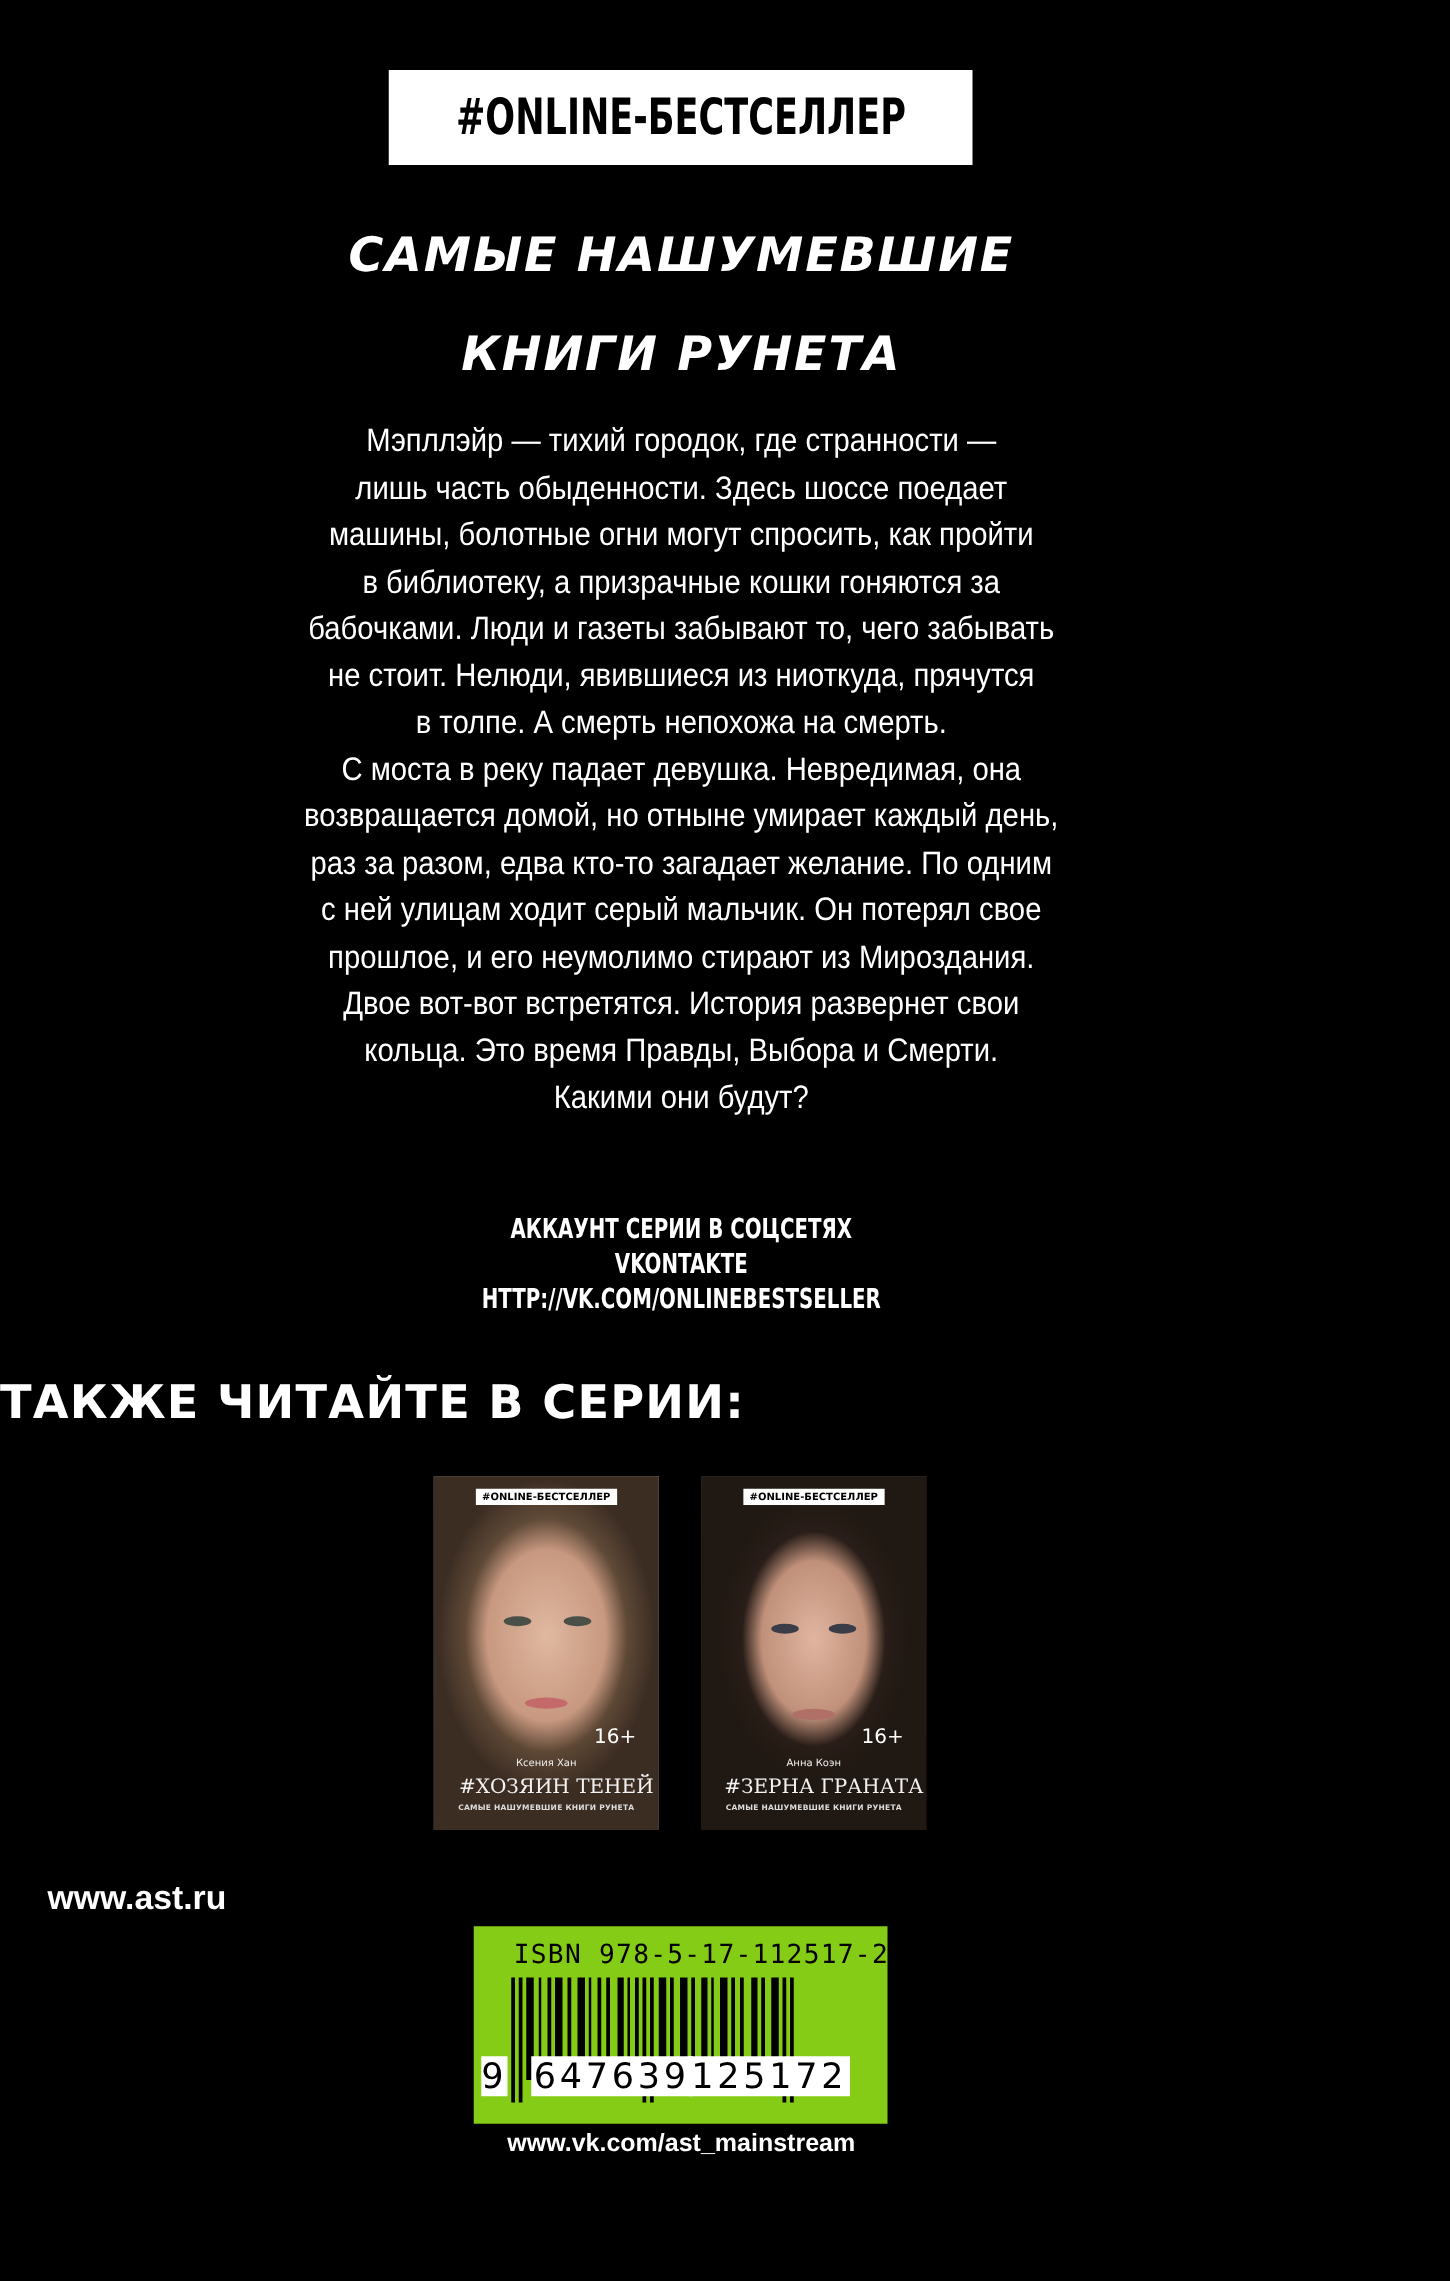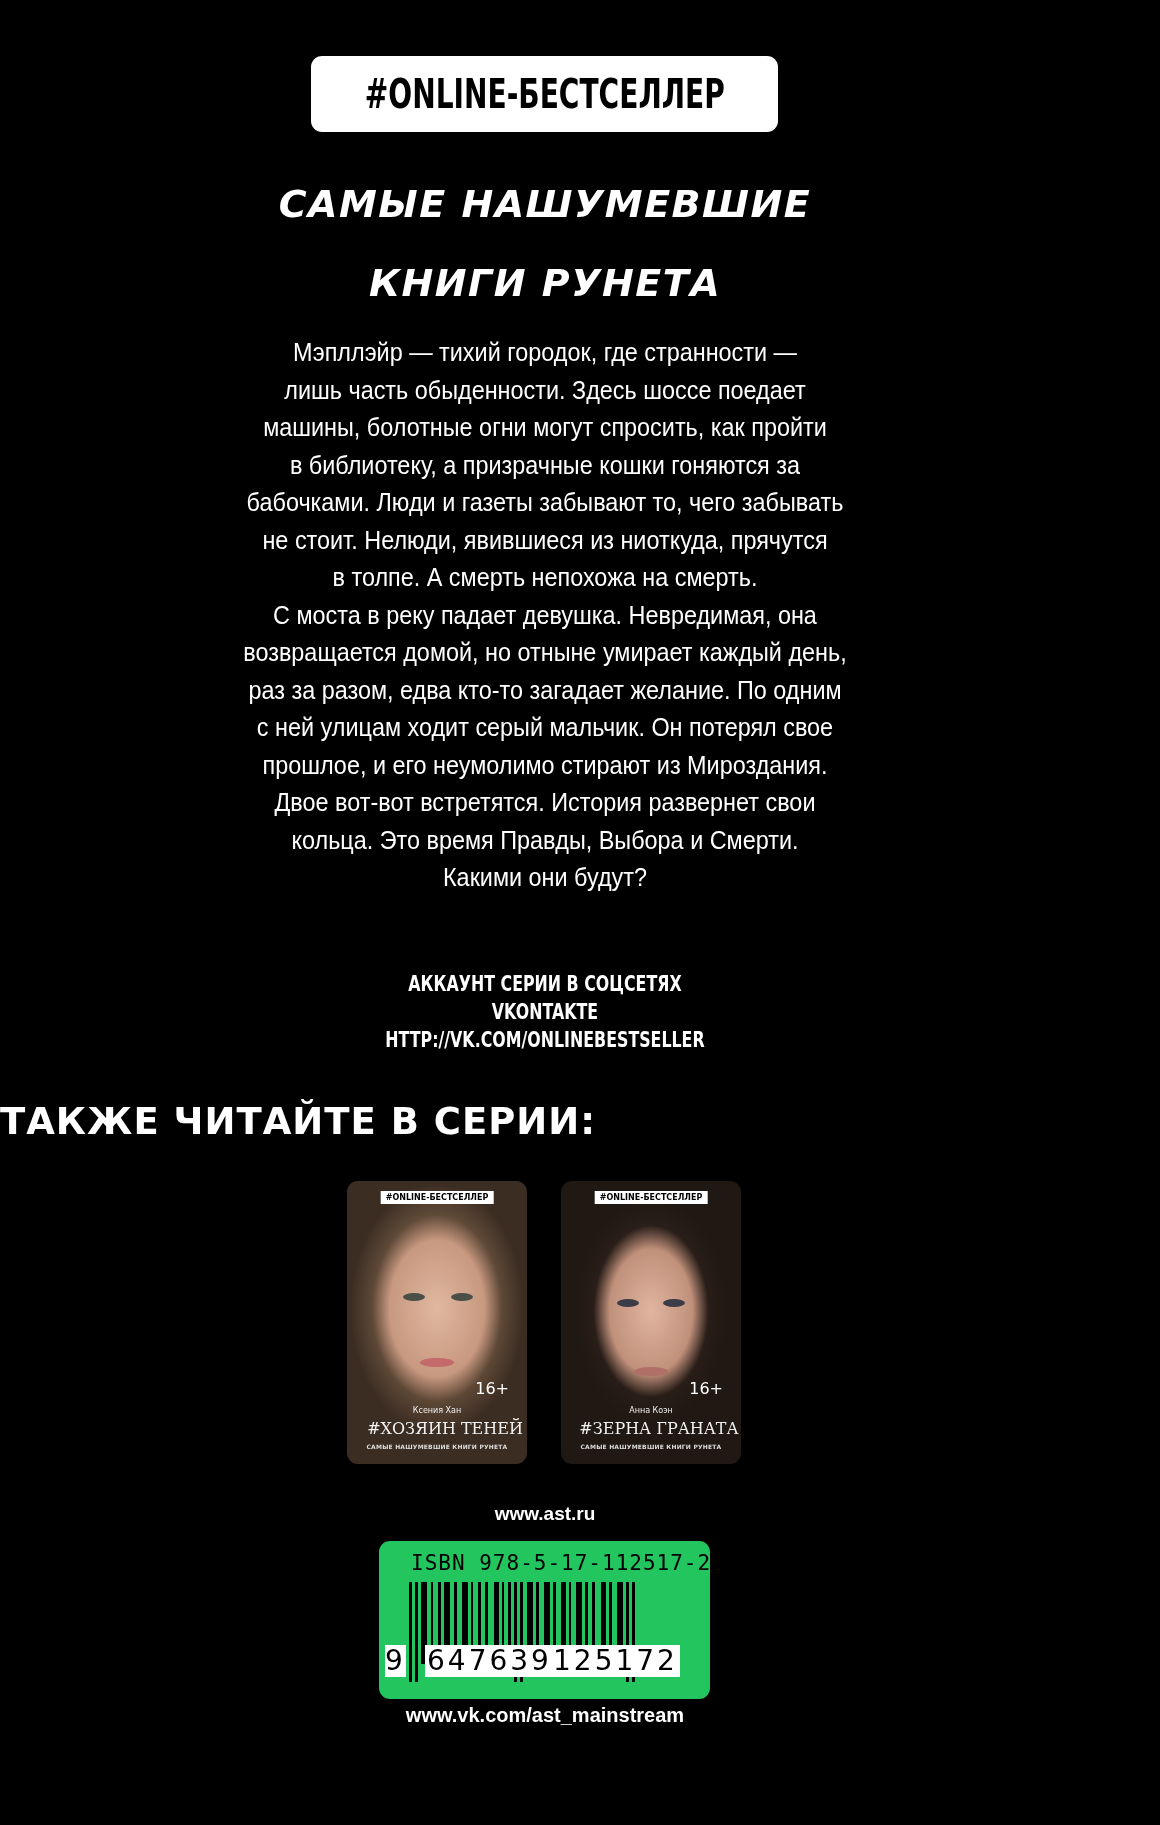--- a/index.html
+++ b/index.html
@@ -1,37 +1,37 @@
 <!DOCTYPE html>
 <html><head>
 <meta charset="utf-8">
 <style>
   html, body { margin:0; padding:0; }
   body { width:1160px; height:1825px; background:#000; position:relative; overflow:hidden; color:#fff; font-family:"DejaVu Sans", sans-serif; }
-  .abs { position:absolute;border-radius:11px; }
+  .abs { position:absolute; }
   .series-banner { left:311px; top:56px; width:467px; height:76px; background:#fff; display:flex; align-items:center; justify-content:center; }
   .series-banner span { color:#000; font-family:"DejaVu Sans Condensed","DejaVu Sans",sans-serif; font-weight:bold; font-size:40px; letter-spacing:0px; transform:scaleX(0.78); display:inline-block; white-space:nowrap; }
   .tagline { left:0; width:1090px; text-align:center; font-weight:bold; font-size:38px; letter-spacing:1.5px; line-height:57px;font-style:italic; }
   .blurb { left:195px; width:700px; top:334px; text-align:center; font-family:"Liberation Sans", sans-serif; font-size:26px; line-height:37.5px; color:#fff; }
   .blurb .ln { display:block; white-space:nowrap; transform:scaleX(0.9); }
   .social { left:0; width:1090px; top:970px; text-align:center; font-family:"DejaVu Sans", sans-serif; font-weight:bold; font-size:22px; line-height:28px; }
   .social div { transform:scaleX(0.72); white-space:nowrap; }
   .also { left:0; width:1090px; top:1100px; font-weight:bold; font-size:37px; letter-spacing:1px; }
   .book { top:1181px; width:180px; height:283px; overflow:hidden; }
   .book1 { left:347px; background: radial-gradient(ellipse 48% 44% at 50% 45%, #e0b8a0 0%, #c89880 55%, rgba(90,65,45,0.9) 75%, rgba(60,45,35,1) 100%), linear-gradient(#9ba5a3,#6e7874); }
   .book2 { left:561px; background: radial-gradient(ellipse 42% 40% at 50% 46%, #e0b5a0 0%, #c0907a 55%, rgba(40,28,22,0.95) 76%, #201812 100%), linear-gradient(#4a4a55,#2a2a30); }
   .book-badge { position:absolute; top:10px; left:50%; transform:translateX(-50%); background:#fff; color:#000; font-weight:bold; font-size:8px; padding:2px 5px; white-space:nowrap; }
   .book-age { position:absolute; right:18px; top:198px; font-size:16px; font-weight:normal; color:#fff; }
   .book-author { position:absolute; left:0; right:0; top:225px; text-align:center; font-size:8px; color:#eee; }
   .book-title { position:absolute; left:16px; right:0; top:238px; text-align:center; font-family:"DejaVu Serif", serif; font-size:16px; color:#f2f2f2; white-space:nowrap; }
   .book-sub { position:absolute; left:0; right:0; top:262px; text-align:center; font-size:6px; font-weight:bold; color:#ddd; letter-spacing:0.2px; }
   .eye { position:absolute; width:22px; height:8px; border-radius:50%; background:#4a5048; }
   .lips { position:absolute; width:34px; height:9px; border-radius:50%; background:#c46a6a; }
-  .url1 { left:0; width:1090px; top:1503px; text-align:center; font-family:"Liberation Sans", sans-serif; font-weight:bold; font-size:19px; }
-  .barcode-box { left:379px; top:1541px; width:331px; height:158px; background:#22c55e; }
+  .url1 { left:0; width:1090px; top:1503px; text-align:left; font-family:"Liberation Sans", sans-serif; font-weight:bold; font-size:27px;padding-left:38px; }
+  .barcode-box { left:379px; top:1541px; width:331px; height:158px; background:#84cc16; }
   .isbn { position:absolute; left:32px; top:10px; font-family:"DejaVu Sans Mono", monospace; font-size:21px; color:#000; letter-spacing:1px; white-space:nowrap; }
   .bars { position:absolute; left:30px; top:41px; width:280px; height:100px; display:flex; align-items:flex-start; }
   .bars i { display:block; background:#000; height:82px; }
   .bars i.g { height:100px; }
   .digits { position:absolute; top:104px; font-family:"DejaVu Sans", sans-serif; font-size:28px; color:#000; background:#fff; letter-spacing:3px; line-height:32px; }
   .url2 { left:0; width:1090px; top:1704px; text-align:center; font-family:"Liberation Sans", sans-serif; font-weight:bold; font-size:20px; }
 </style>
 </head>
 <body>
 

